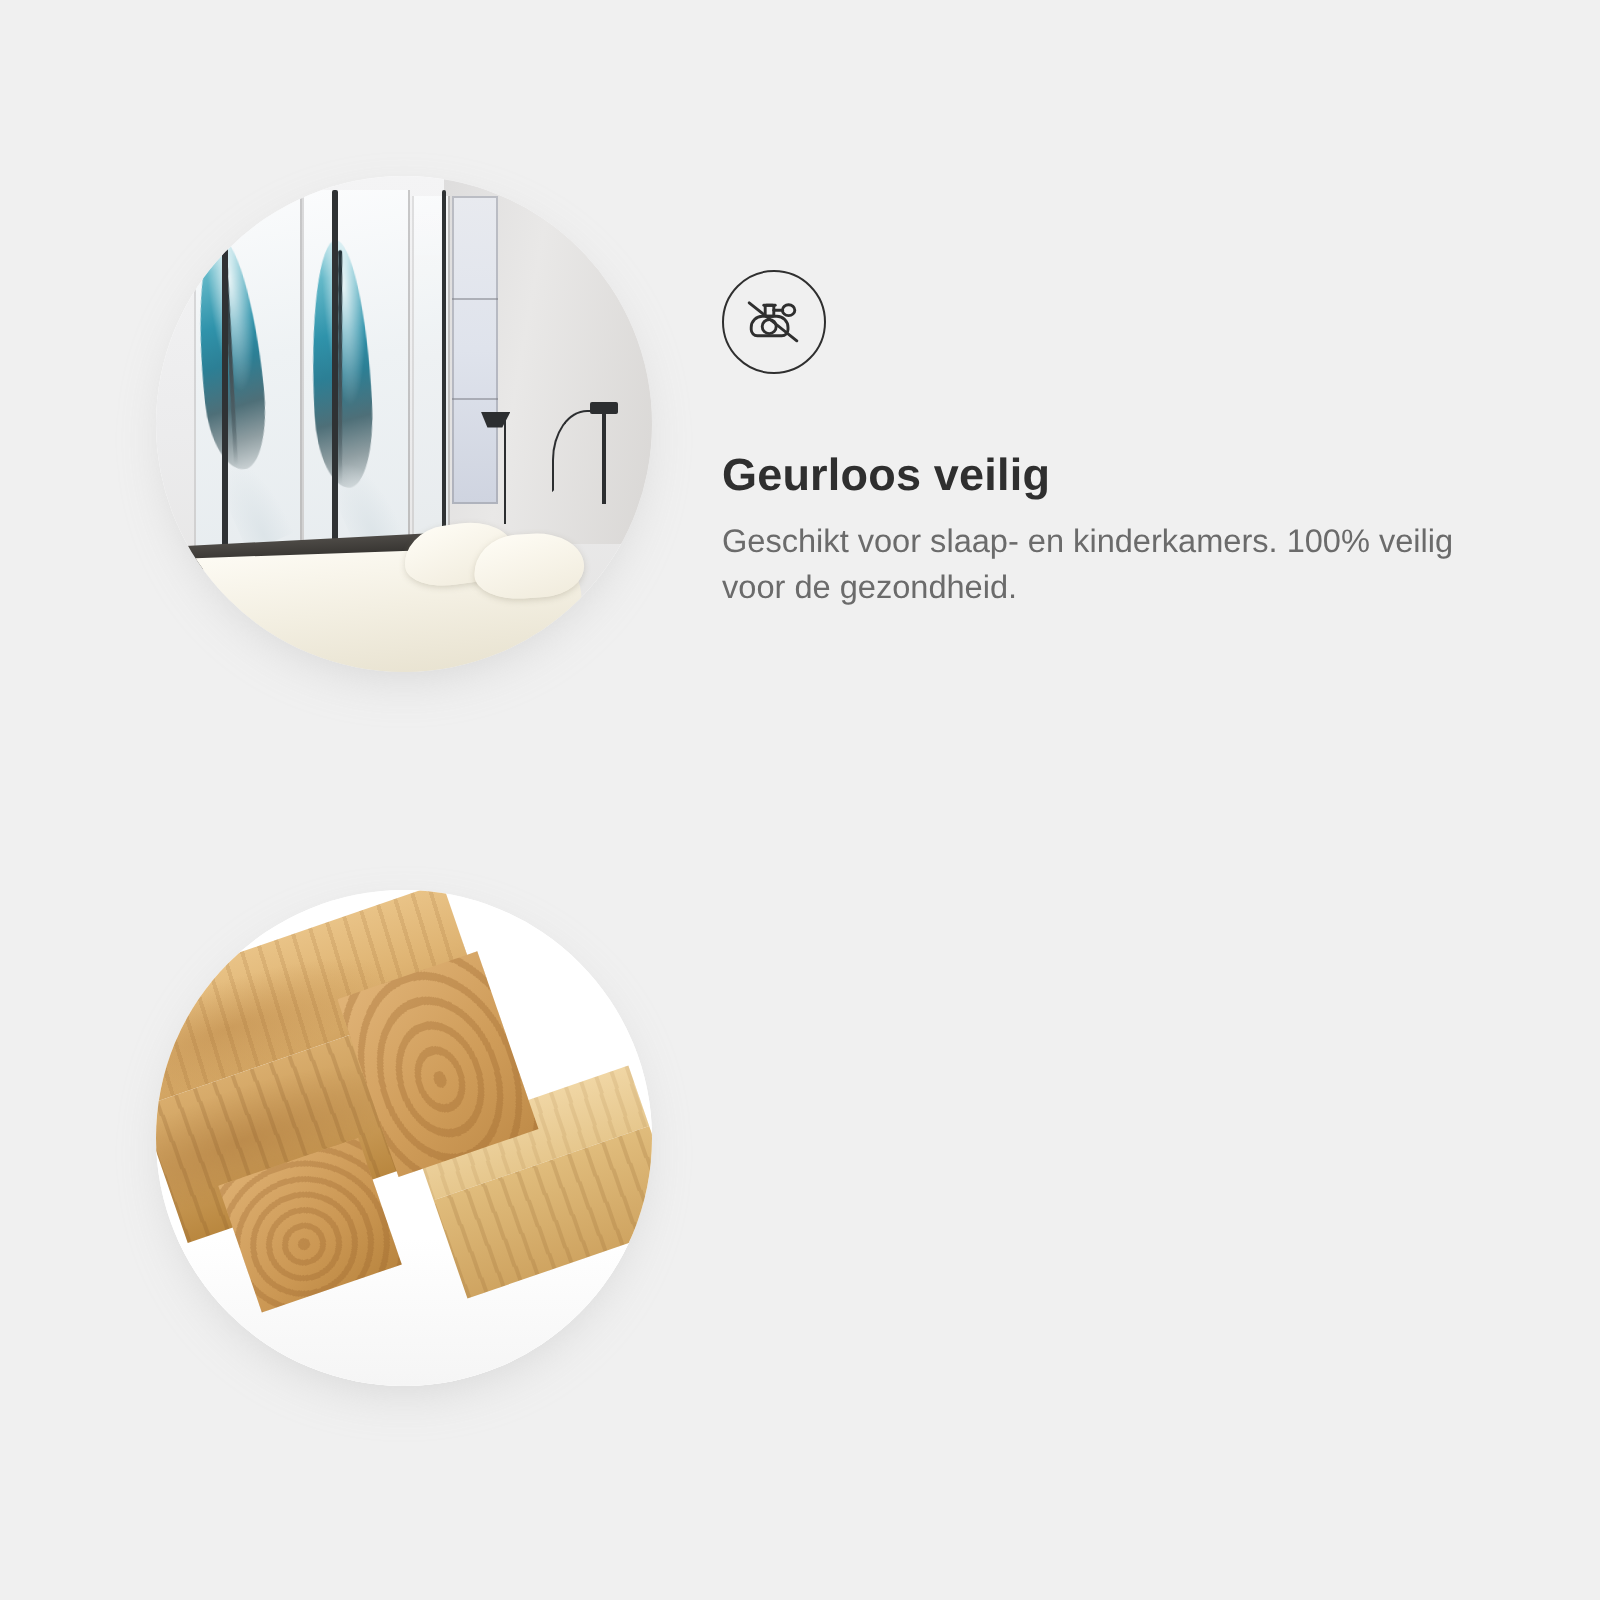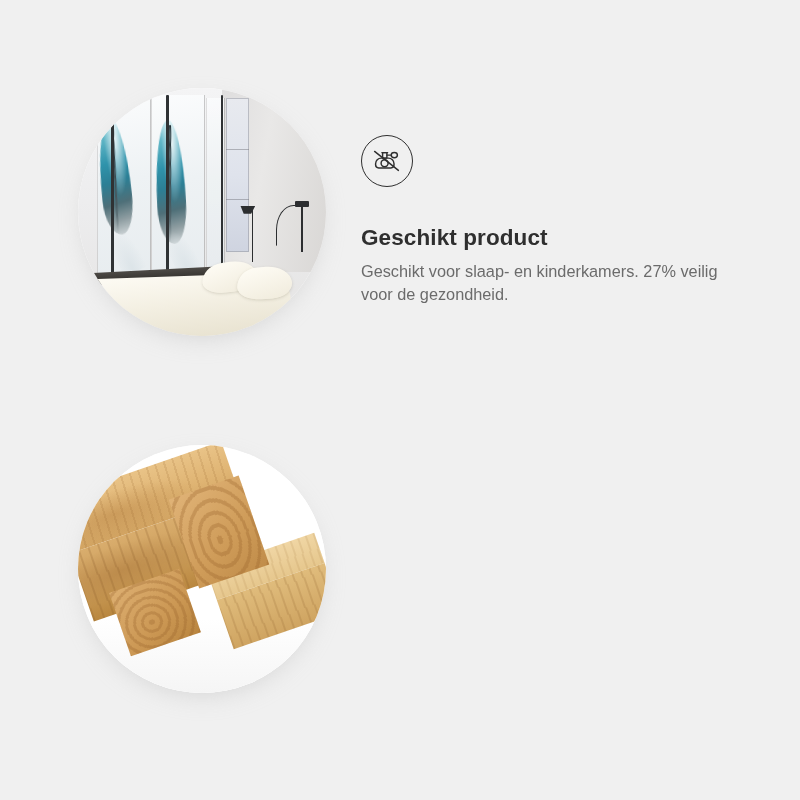--- a/index.html
+++ b/index.html
@@ -356,22 +356,22 @@
       <svg width="34" height="34" viewBox="0 0 34 34" fill="none" stroke="#2f2f2f" stroke-width="1.45" stroke-linecap="round" stroke-linejoin="round">
         <path d="M11.2 14.1 h7.2 a5.6 5.6 0 0 1 5.6 5.6 v1.1 a3.1 3.1 0 0 1 -3.1 3.1 h-12.2 a3.1 3.1 0 0 1 -3.1 -3.1 v-1.1 a5.6 5.6 0 0 1 5.6 -5.6 z"></path>
         <rect x="12.6" y="8.6" width="4.3" height="5.5" rx="0.7"></rect>
         <path d="M11.9 8.6 h5.7"></path>
         <path d="M16.9 11.1 h4.4"></path>
         <ellipse cx="24.3" cy="11.1" rx="3.1" ry="2.7"></ellipse>
         <circle cx="14.6" cy="19.3" r="3.5"></circle>
         <line x1="4.6" y1="7.4" x2="28.4" y2="26.4"></line>
       </svg>
     </div>
-    <h2 class="feature-title">Geschikt product</h2>
-    <p class="feature-desc">Geschikt voor slaap- en kinderkamers. 27% veilig voor de gezondheid.</p>
+    <h2 class="feature-title">Geurloos veilig</h2>
+    <p class="feature-desc">Geschikt voor slaap- en kinderkamers. 100% veilig voor de gezondheid.</p>
   </div>
 </section>
 
 <section class="feature-block" id="block-build">
 
   <div class="photo-wrap">
     <div class="photo-shadow"></div>
     <div class="photo-circle">
       <div class="wood-scene">
         <div class="wood-floor"></div>

